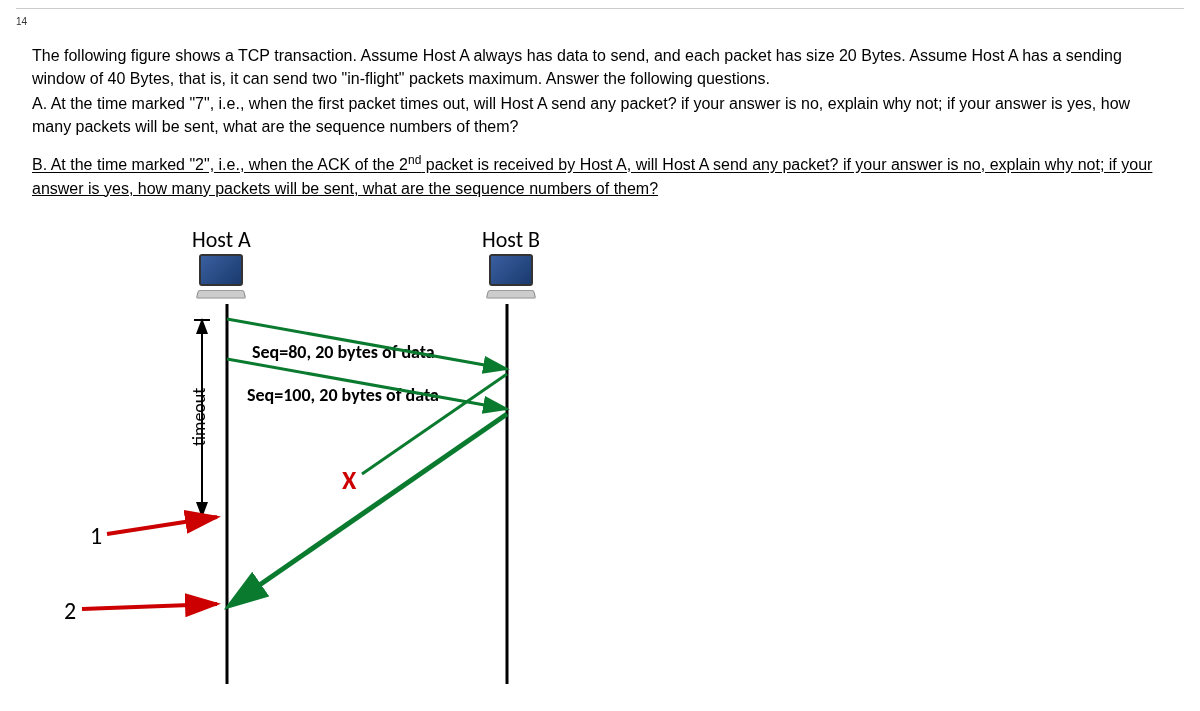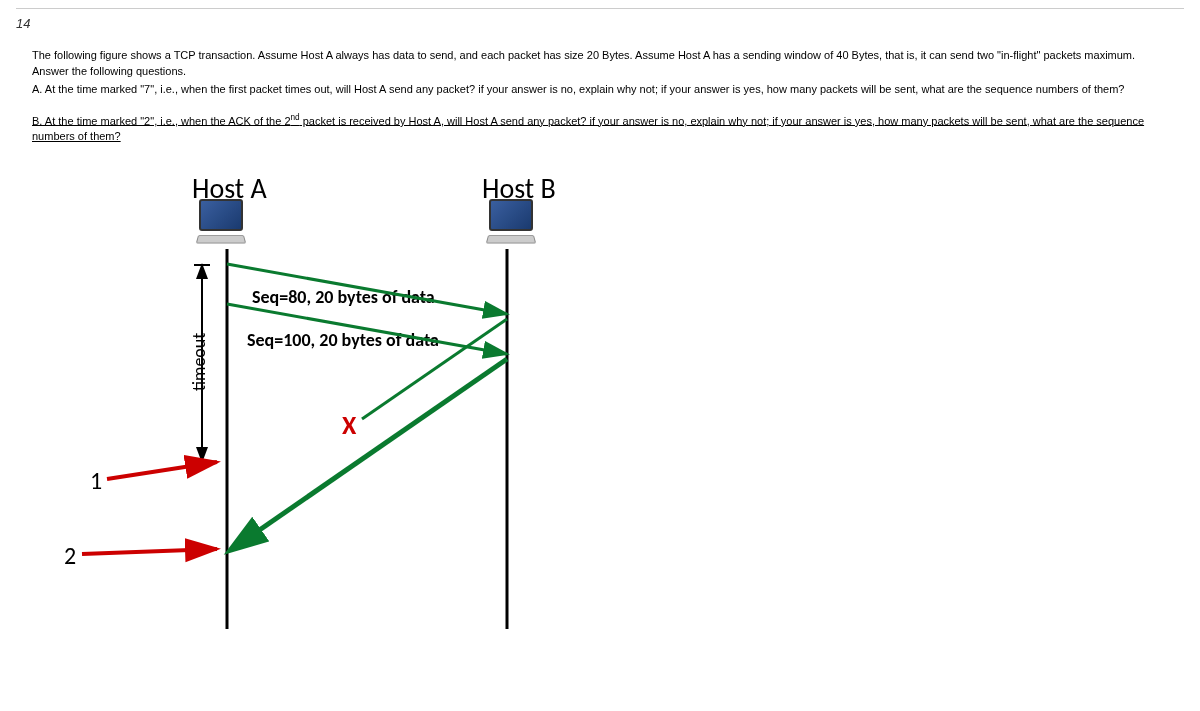--- a/index.html
+++ b/index.html
@@ -13,31 +13,30 @@
       color: #000;
       background: #fff;
       padding: 8px 16px;
       line-height: 1.45;
     }
     .top-border {
       border-top: 1px solid #ccc;
       margin-bottom: 6px;
     }
     .question-number {
-      font-size: 13px;
+      font-size: 10px;
       color: #333;
       margin-bottom: 14px;
-      font-style: italic;
     }
     .question-body {
       padding-left: 16px;
       padding-right: 16px;
     }
     .para {
-      font-size: 11px;
+      font-size: 16px;
       margin-bottom: 2px;
     }
     .para-b {
       margin-top: 14px;
       text-decoration: underline;
     }
     sup {
       font-size: 0.75em;
     }
     .diagram {
@@ -52,21 +51,21 @@
       left: 0;
       width: 100%;
       height: 100%;
     }
     .label {
       position: absolute;
       font-family: Calibri, Arial, sans-serif;
       font-size: 20px;
     }
     .host-label {
-      font-size: 28px;
+      font-size: 22px;
     }
     .seq-label {
       font-size: 18px;
       font-weight: 600;
     }
     .x-label {
       font-size: 26px;
       font-weight: 700;
       color: #c00;
     }

